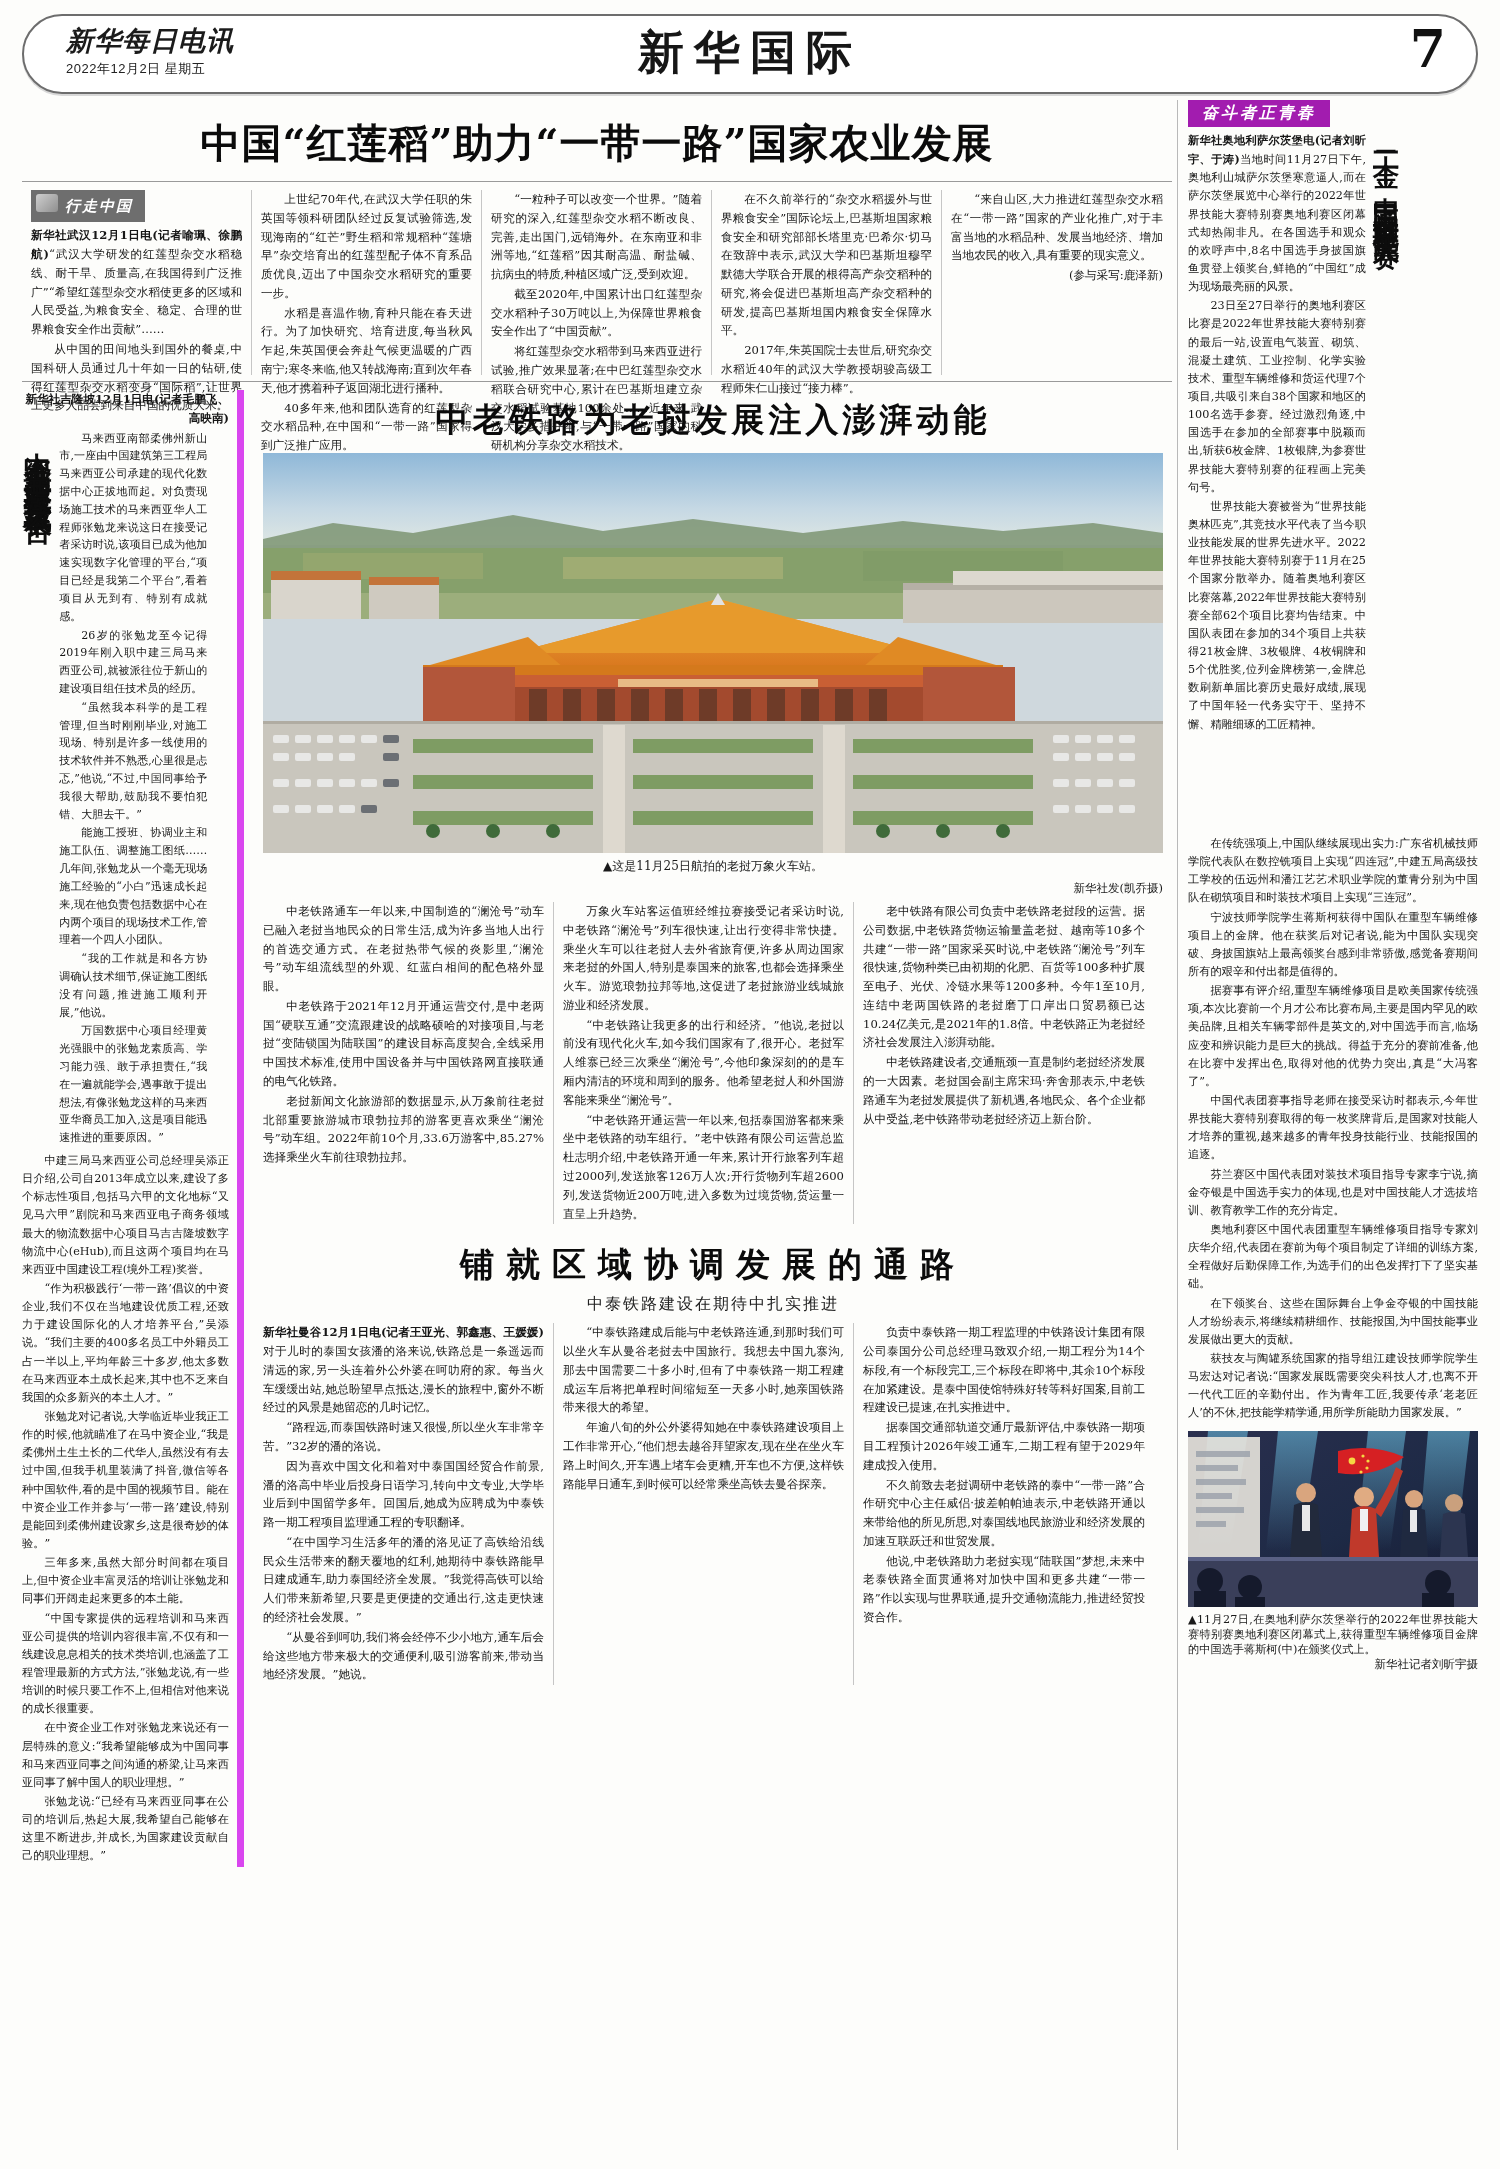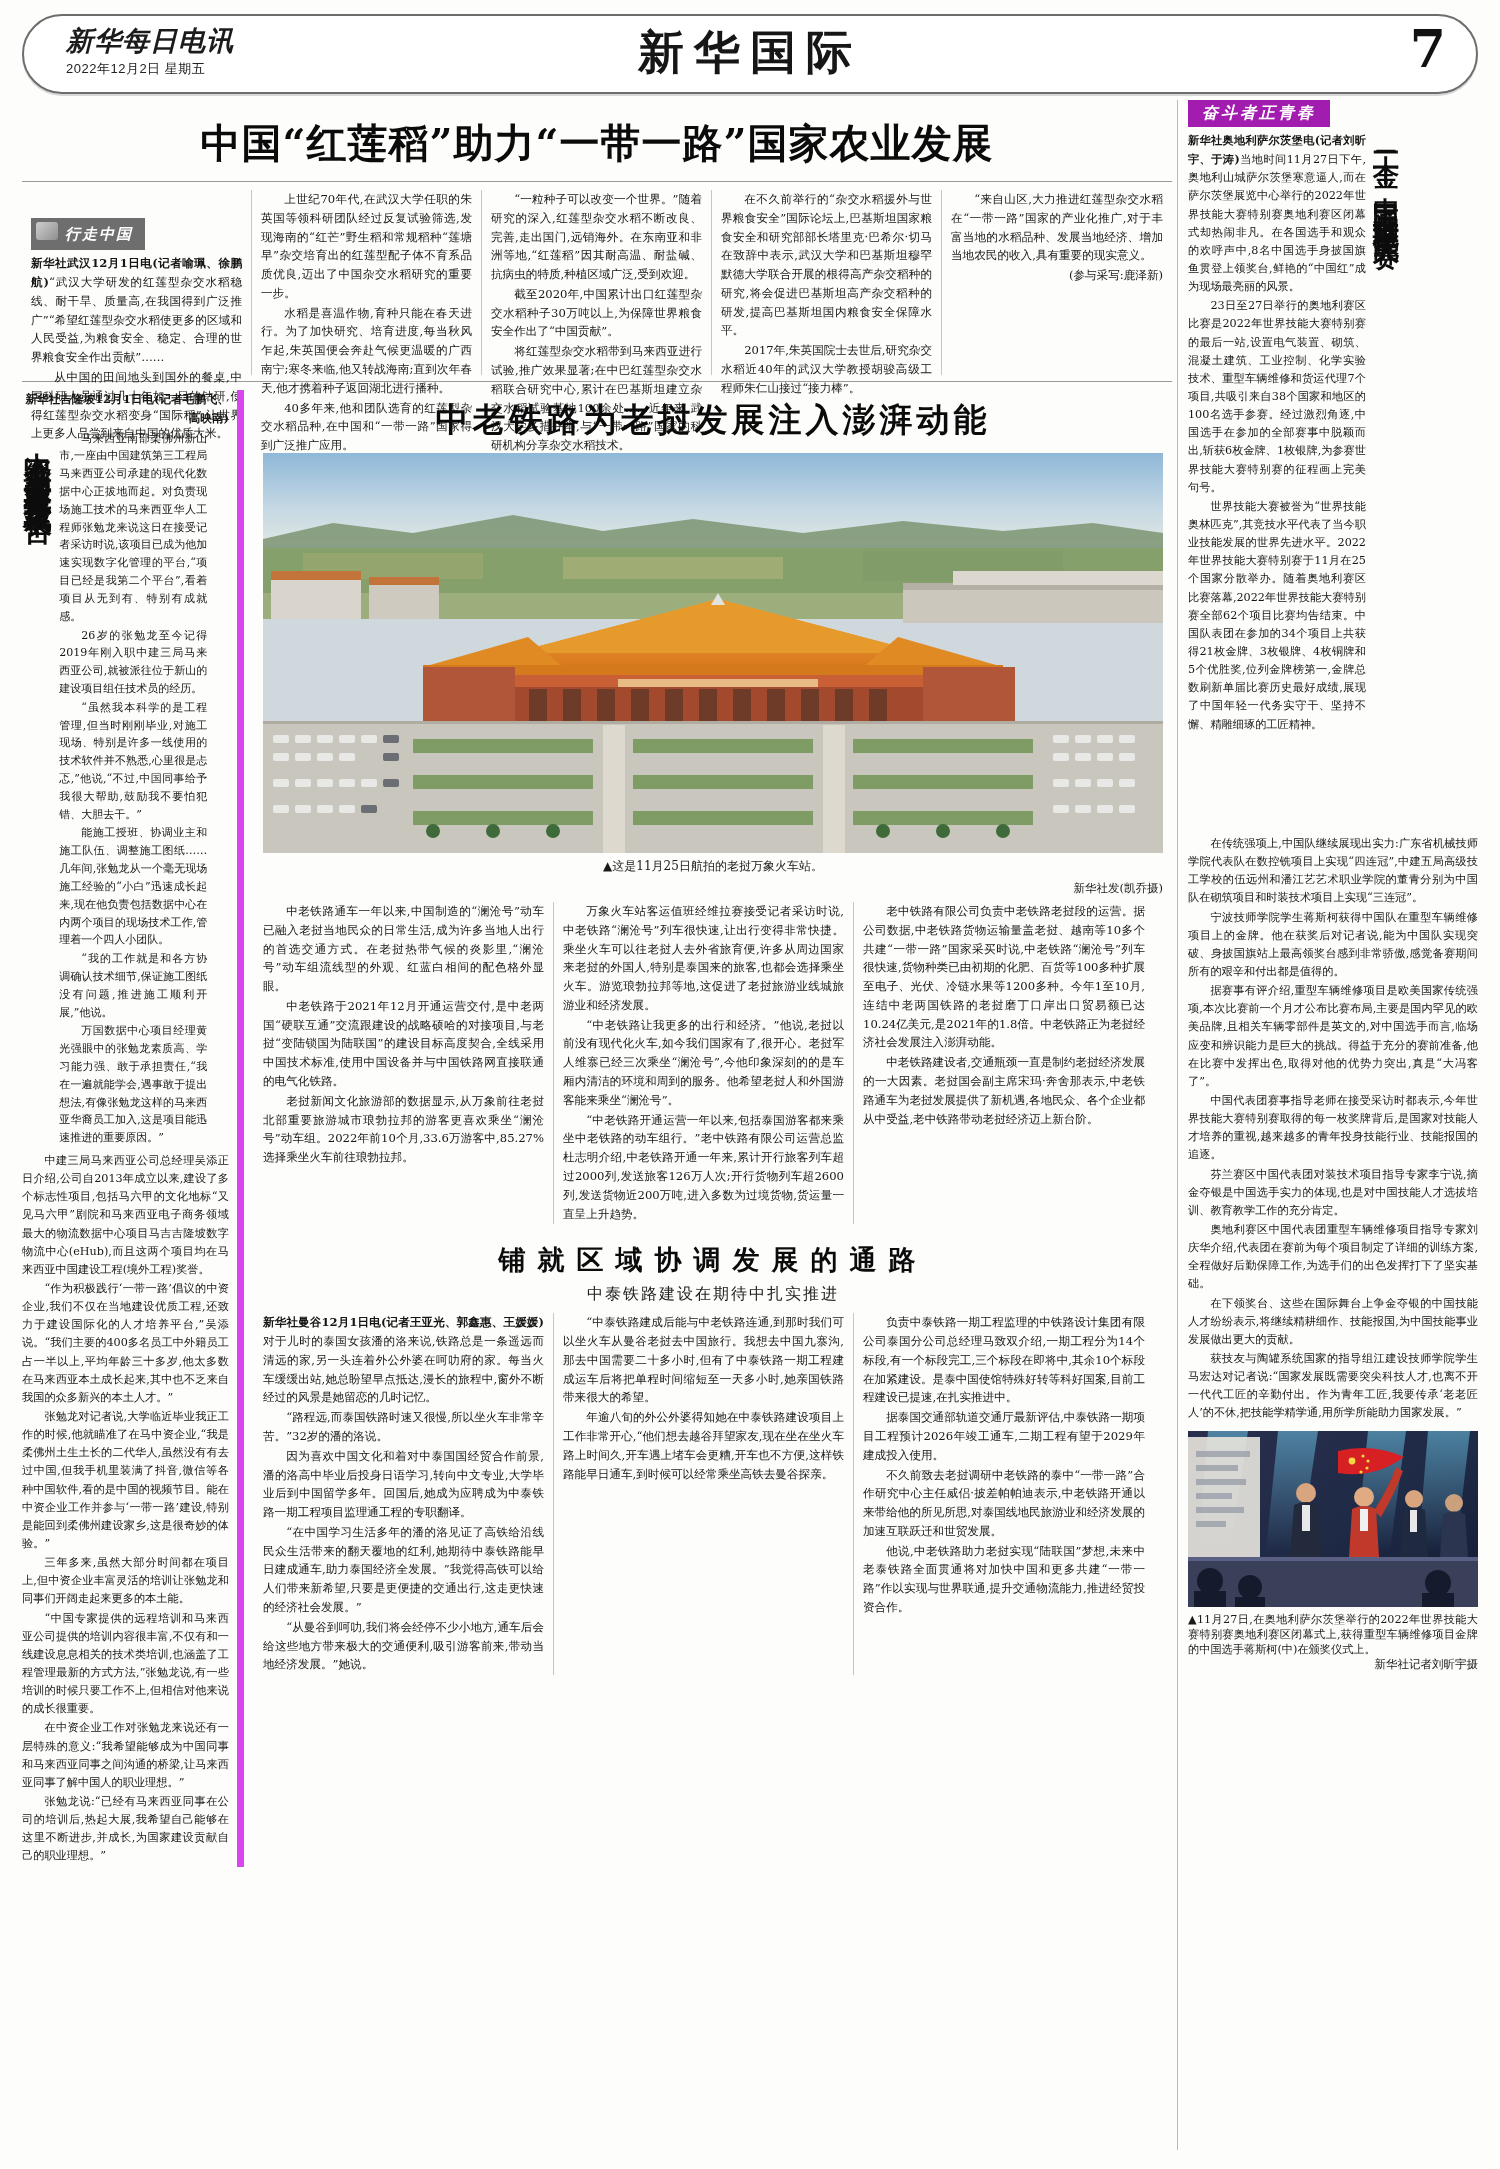--- a/index.html
+++ b/index.html
@@ -91,21 +91,20 @@
   .newscol p.noind{text-indent:0;}
   .dept-badge{
     display:inline-block;
     background:#6e6e6e;color:#fff;
     font-family:"DejaVu Serif","Liberation Serif",serif;
     font-weight:bold;font-style:italic;
     font-size:15px;letter-spacing:2px;
     padding:4px 12px 4px 34px;
     position:relative;
     margin-bottom:4px;
-    margin-top:28px;
   }
   .dept-badge::before{
     content:"";position:absolute;left:5px;top:4px;
     width:22px;height:18px;border-radius:3px;
     background:linear-gradient(135deg,#cfcfcf,#8f8f8f);
   }
   .byline{font-weight:bold;}
   
   .vhead{
     writing-mode:vertical-rl;
@@ -119,21 +118,21 @@
   .sec-head{
     text-align:center;
     font-family:"DejaVu Serif","Liberation Serif",serif;
     font-weight:bold;
     font-size:30px;
     letter-spacing:3px;
     color:#0b0b0b;
     padding:8px 0 6px 0;
   }
   .sec-head-xl{
-    font-size:27px;letter-spacing:12px;
+    font-size:34px;letter-spacing:12px;
   }
   .sec-sub{
     text-align:center;
     font-family:"DejaVu Serif","Liberation Serif",serif;
     font-size:16px;letter-spacing:2px;color:#222;
     padding-bottom:6px;
   }
   
   .photo{
     position:relative;overflow:hidden;background:#cfd8dd;

